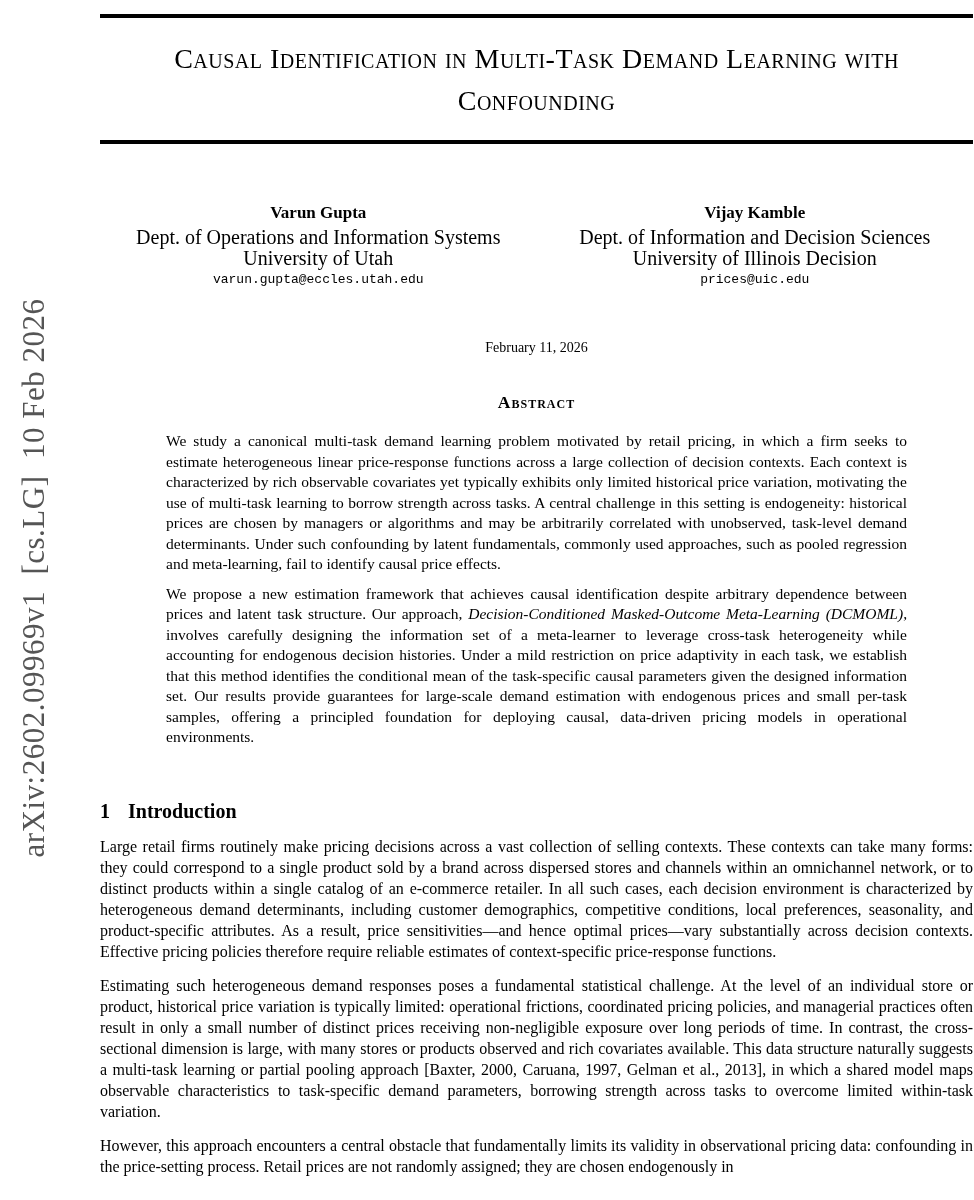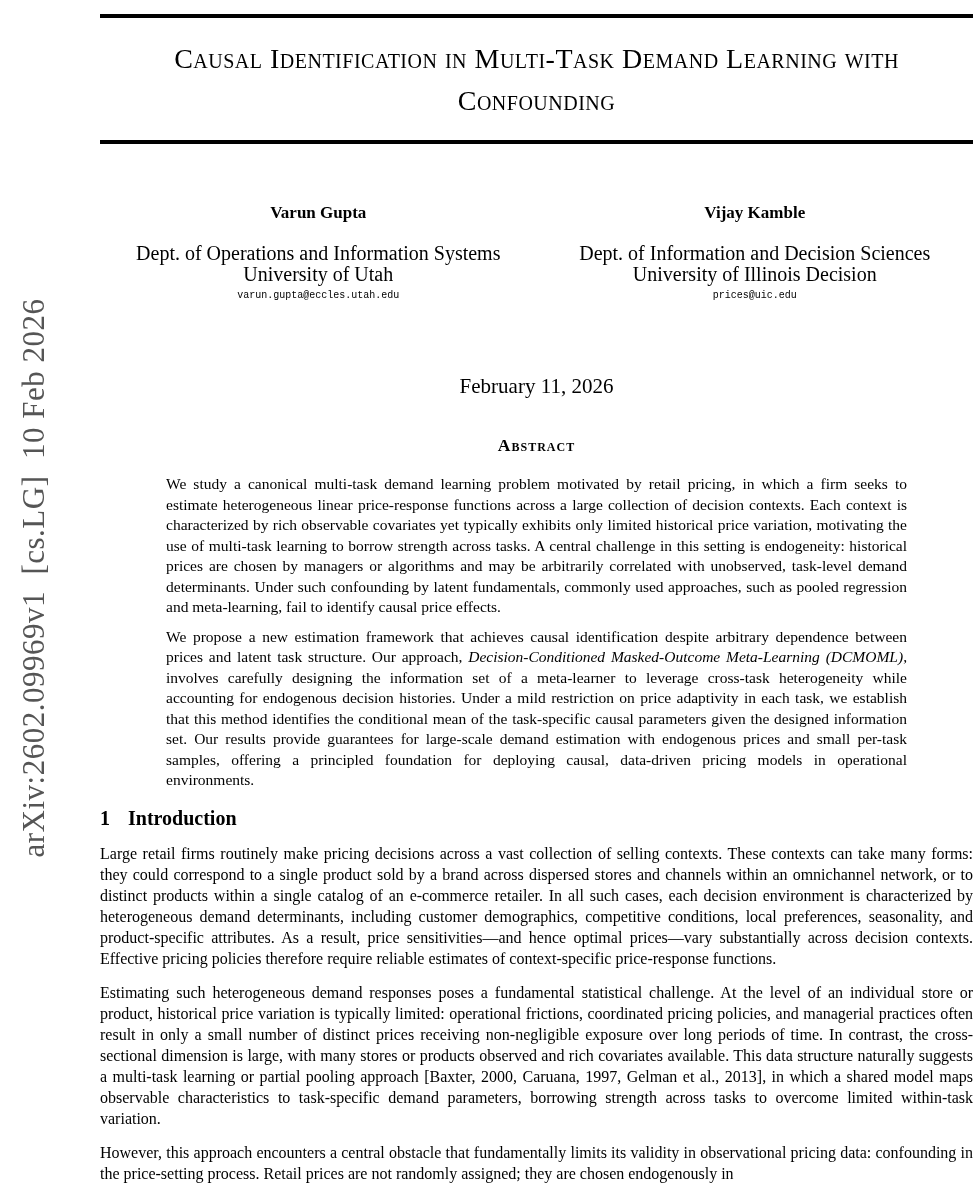--- a/index.html
+++ b/index.html
@@ -47,50 +47,50 @@
     text-align: center;
   }
 
   .authors {
     display: flex;
     justify-content: space-around;
     margin-top: 58px;
     text-align: center;
   }
   .author { flex: 1; }
-  .author-name { font-weight: bold; font-size: 17px; line-height: 22px; margin-bottom: 19px; }
+  .author-name { font-weight: bold; font-size: 17px; line-height: 22px; margin-bottom: 3px; }
   .author-line { font-size: 20px; line-height: 21px; }
   .author-email {
     font-family: "Liberation Mono", "DejaVu Sans Mono", monospace;
-    font-size: 10px;
+    font-size: 13px;
     line-height: 21px;
   }
 
-  .date { text-align: center; margin-top: 68px; font-size: 21px; }
+  .date { text-align: center; margin-top: 50px; font-size: 14px; }
 
   .abstract-heading {
     text-align: center;
     margin-top: 36px;
     font-weight: bold;
     font-variant: small-caps;
     font-size: 17.5px;
     letter-spacing: 1px;
   }
 
   .abstract { margin: 18px 66px 0 66px; }
   .abs-p {
     font-size: 15.5px;
     line-height: 20.5px;
     text-align: justify;
     margin-bottom: 9px;
   }
   .abs-p em { font-style: italic; }
 
   h2.section-heading {
-    margin-top: 16px;
+    margin-top: 52px;
     font-size: 20px;
     font-weight: bold;
   }
   .sec-num { margin-right: 18px; }
 
   .body-p {
     margin-top: 13px;
     font-size: 16px;
     line-height: 21px;
     text-align: justify;

